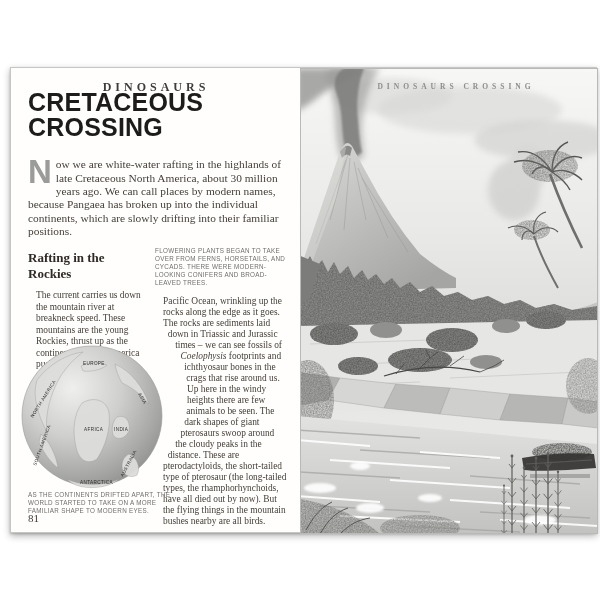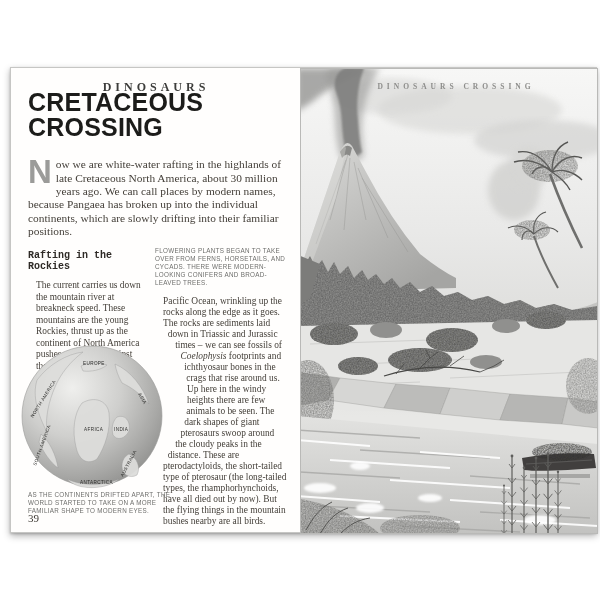--- a/index.html
+++ b/index.html
@@ -26,21 +26,21 @@
   .intro{
     position:absolute;left:17px;top:79px;width:256px;
     font-size:11.4px;line-height:13.3px;color:#45403a;
   }
   .dropcap{
     float:left;font-family:"Liberation Sans",sans-serif;font-weight:700;
     font-size:33px;line-height:26px;color:#9b9b99;margin:1px 4px 0 0;
   }
   .col-left{position:absolute;left:17px;top:182px;width:122px;}
   .col-left h3{
-    margin:0 0 2px 0;font-size:10px;font-weight:bold;color:#2e2a26;font-family:Liberation Mono, monospace;
+    margin:0 0 2px 0;font-size:13px;font-weight:bold;color:#2e2a26;
   }
   .col-body{font-size:9.4px;line-height:11.5px;margin:8px;color:#45403a;}
   .col-right{position:absolute;left:144px;top:179px;width:141px;}
   .small-caption{
     font-family:"Liberation Sans",sans-serif;font-size:6.3px;line-height:7.9px;
     letter-spacing:.3px;color:#6e6e6c;margin:0 0 9px 0;width:138px;
   }
   .col-right .col-body{font-size:9.4px;line-height:11px;}
   .globe-bulge{
     float:left;width:24px;height:132px;margin-top:66px;
@@ -119,21 +119,21 @@
         <text x="65" y="89">AFRICA</text>
         <text x="95" y="89">INDIA</text>
         <text x="17" y="124" transform="rotate(-70 17 124)">SOUTH AMERICA</text>
         <text x="104" y="135" transform="rotate(-62 104 135)">AUSTRALIA</text>
         <text x="61" y="142">ANTARCTICA</text>
       </g>
     </svg>
   </div>
 
   <div class="globe-caption">AS THE CONTINENTS DRIFTED APART, THE WORLD STARTED TO TAKE ON A MORE FAMILIAR SHAPE TO MODERN EYES.</div>
-  <div class="folio">39</div>
+  <div class="folio">81</div>
 
   <div class="illustration">
     <svg viewBox="0 0 298 466" width="298" height="466">
       <defs>
         <linearGradient id="skyG" x1="0" y1="0" x2="0" y2="1">
           <stop offset="0" stop-color="#f7f7f6"></stop>
           <stop offset="0.35" stop-color="#e9e9e8"></stop>
           <stop offset="0.55" stop-color="#dededc"></stop>
           <stop offset="0.75" stop-color="#e8e8e6"></stop>
         </linearGradient>

